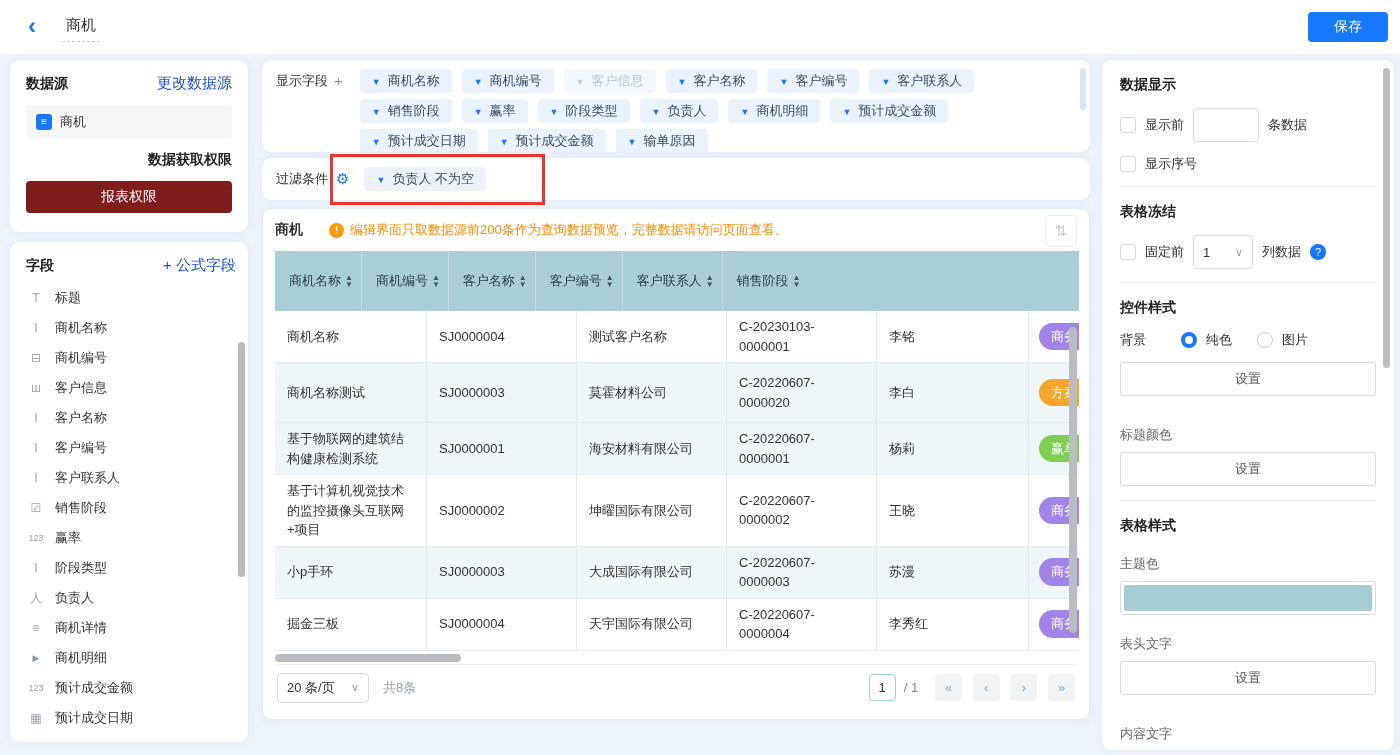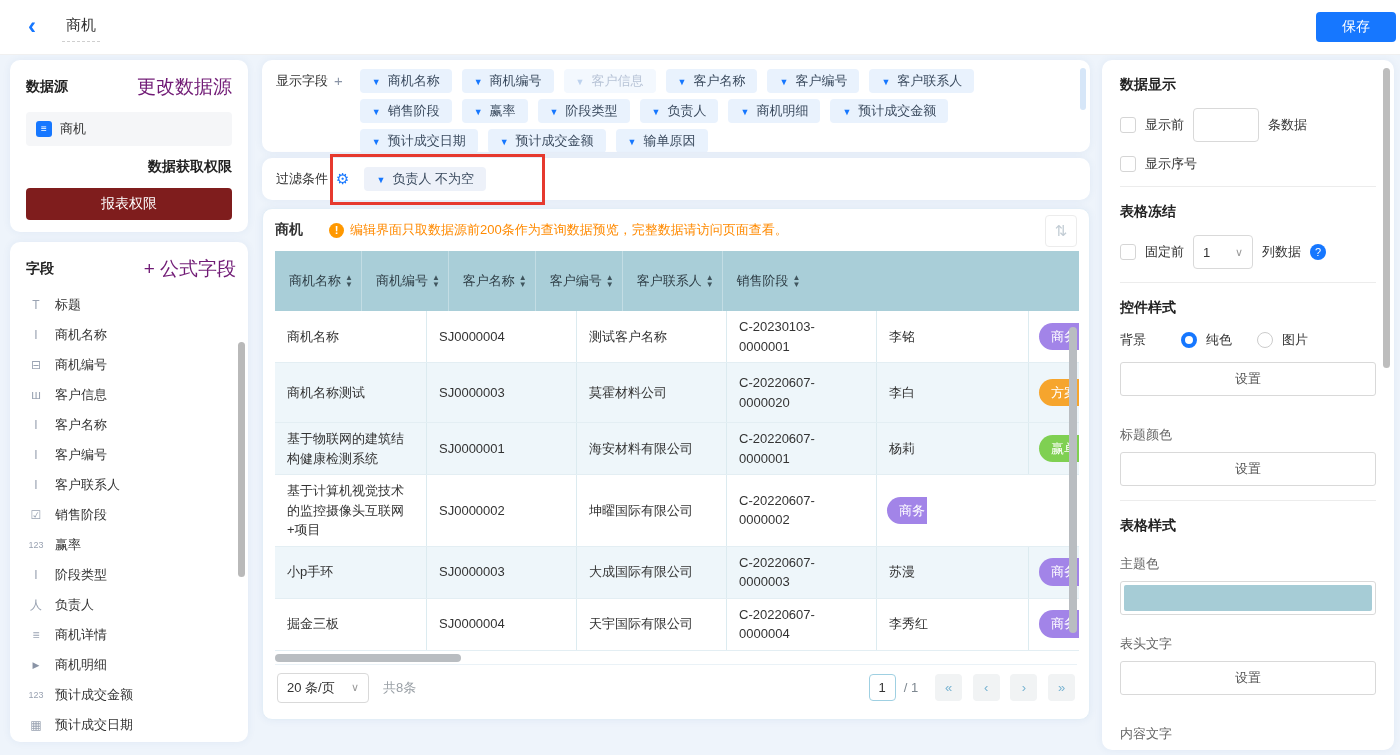--- a/index.html
+++ b/index.html
@@ -3,29 +3,29 @@
 <meta charset="utf-8">
 <style>
   * { box-sizing: border-box; margin: 0; padding: 0; }
   html,body { width:1400px; height:755px; overflow:hidden; }
   body { background:#eef4fb; font-family:"Liberation Sans","DejaVu Sans",sans-serif; position:relative; font-size:13px; color:#333; }
 
   
   .topbar { position:absolute; left:0; top:0; width:1400px; height:55px; background:#fff; border-bottom:1px solid #f0f0f0; z-index:5; }
   .back { position:absolute; left:28px; top:13px; font-size:24px; font-weight:bold; color:#1677ff; cursor:pointer; line-height:26px; }
   .page-title { position:absolute; left:62px; top:16px; font-size:15px; color:#333; padding:0 4px 6px 4px; border-bottom:1px dashed #cfcfcf; }
-  .save-btn { position:absolute; right:4px; top:12px; width:80px; height:30px; background:#1677ff; color:#fff; border:none; border-radius:4px; font-size:14px; cursor:pointer; }
+  .save-btn { position:absolute; right:12px; top:12px; width:80px; height:30px; background:#1677ff; color:#fff; border:none; border-radius:4px; font-size:14px; cursor:pointer; }
 
   .card { position:absolute; background:#fff; border-radius:10px; box-shadow:0 0 8px rgba(40,90,160,.07); }
 
   
   .card-ds { left:10px; top:60px; width:238px; height:172px; padding:14px 16px; }
   .sec-head { display:flex; justify-content:space-between; align-items:center; }
   .sec-title { font-size:14px; font-weight:700; color:#222; }
-  .link { font-size:19px; color:#701a75; cursor:pointer; text-decoration:none; }
+  .link { font-size:15px; color:#1d4ed8; cursor:pointer; text-decoration:none; }
   .ds-item { margin-top:12px; height:34px; background:#f5f6f8; border-radius:4px; display:flex; align-items:center; padding:0 10px; gap:8px; cursor:pointer; }
   .doc-icon { width:16px; height:16px; background:#1677ff; border-radius:3px; color:#fff; font-size:10px; line-height:16px; text-align:center; }
   .perm-title { margin-top:12px;text-align:right; }
   .perm-btn { margin-top:12px; width:100%; height:32px; background:#7f1d1d; color:#fff; border:none; border-radius:4px; font-size:14px; cursor:pointer; }
 
   .card-fields { left:10px; top:242px; width:238px; height:500px; padding:14px 12px 6px 16px; overflow:hidden; }
   .field-list { margin-top:8px; }
   .field-item { height:30px; display:flex; align-items:center; gap:9px; cursor:pointer; color:#333; }
   .f-icon { width:20px; min-width:20px; text-align:center; color:#9aa3b2; font-size:12px; }
   .f-icon.number-icon { font-size:9px; letter-spacing:0; }
@@ -337,20 +337,21 @@
           <div class="td w6">
             <span class="badge green">赢单</span>
           </div>
         </div>
 
         <div class="tr" style="min-height: 52px;">
           <div class="td w1">基于计算机视觉技术的监控摄像头互联网+项目</div>
           <div class="td w2">SJ0000002</div>
           <div class="td w3">坤曜国际有限公司</div>
           <div class="td w4">C-20220607-0000002</div>
+          <div class="td w5">王晓</div>
           <div class="td w6">
             <span class="badge purple">商务</span>
           </div>
         </div>
 
         <div class="tr tint" style="min-height: 46px;">
           <div class="td w1">小p手环</div>
           <div class="td w2">SJ0000003</div>
           <div class="td w3">大成国际有限公司</div>
           <div class="td w4">C-20220607-0000003</div>

